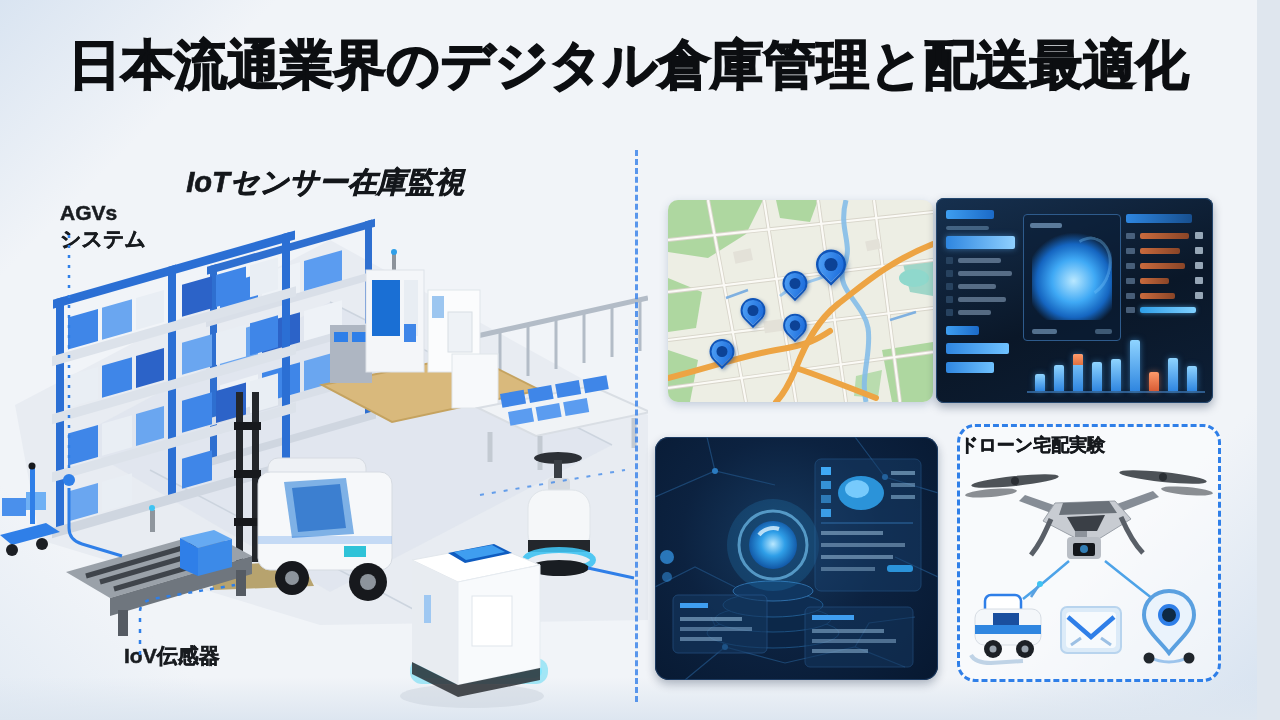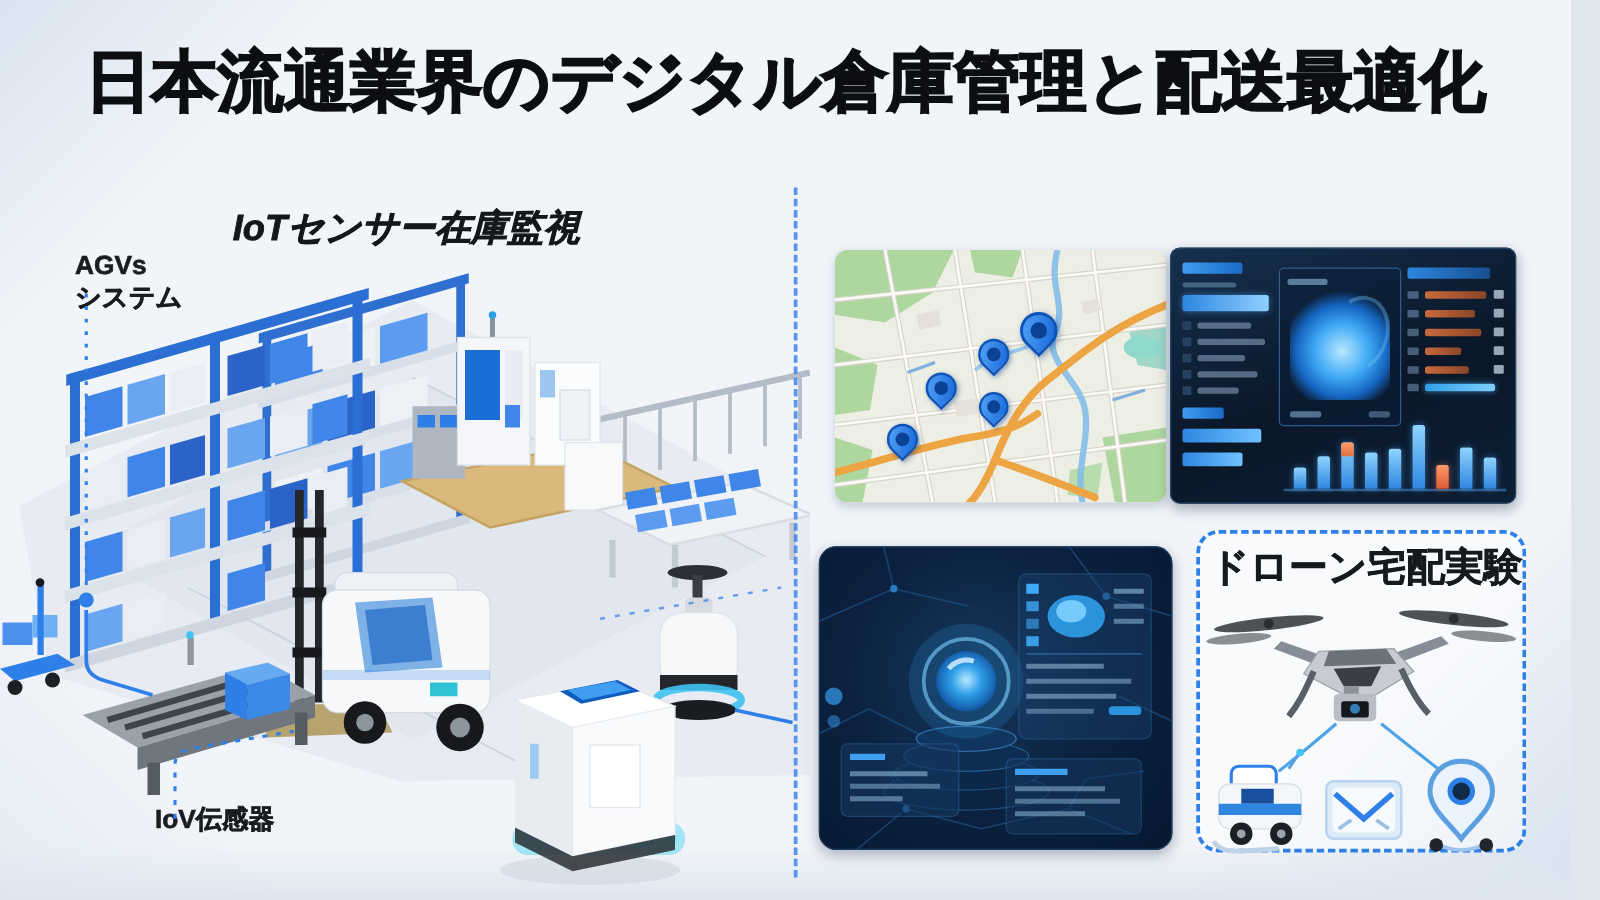--- a/index.html
+++ b/index.html
@@ -79,21 +79,21 @@
   .cbar .cap{position:absolute;top:0;left:0;right:0;height:30%;
     background:linear-gradient(#ff9a6a,#e0703f);border-radius:2px 2px 0 0;}
   
   .holo{position:absolute;left:655px;top:437px;width:283px;height:243px;border-radius:14px;
     background:radial-gradient(circle at 45% 42%, #16395f 0%, #0c2240 48%, #071830 100%);
     box-shadow:inset 0 0 0 1px #1c3a60,0 4px 10px rgba(10,30,60,.3);overflow:hidden;}
   .holo svg{position:absolute;inset:0;}
   
   .dronebox{position:absolute;left:957px;top:424px;width:258px;height:252px;
     border:3px dashed #2f7fe8;border-radius:18px;background:rgba(255,255,255,.5);}
-  .dronebox .lbl-d{margin-top:6px;text-align:right;font-size:31px;font-weight:800;color:#16191d;
+  .dronebox .lbl-d{margin-top:6px;text-align:left;font-size:18px;font-weight:800;color:#16191d;
     -webkit-text-stroke:.5px #16191d;}
   .dronebox svg{display:block;margin:0 auto;}
 </style>
 </head>
 <body>
 
 <div class="slide">
 
   <div class="title">日本流通業界のデジタル倉庫管理と配送最適化</div>
 

